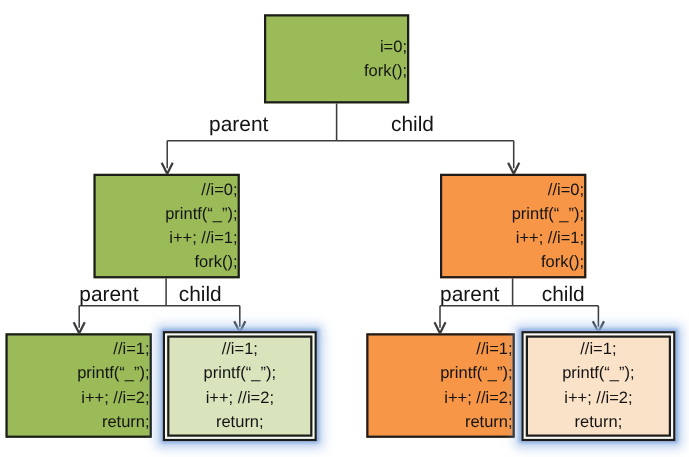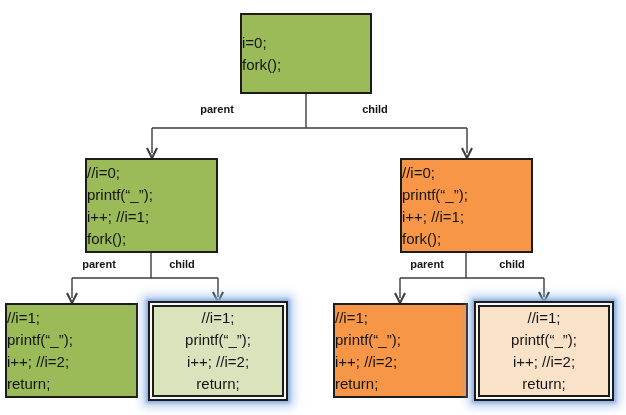--- a/index.html
+++ b/index.html
@@ -25,21 +25,21 @@
     stroke: var(--connector, #3c3c3c);
     fill: none;
   }
   .node {
     position: absolute;
     box-sizing: border-box;
     border: 2px solid var(--box-border, #1c1c1c);
     display: flex;
     flex-direction: column;
     justify-content: center;
-    text-align: left;
+    text-align: right;
     font-size: 15px;
     line-height: 22px;
     z-index: 2;
   }
   .green  { background: var(--parent-fill, #9bbb59); }
   .orange { background: var(--child-fill, #f79646); }
   .hl {
     position: absolute;
     box-sizing: border-box;
     border: 2px solid var(--box-border, #1c1c1c);
@@ -59,23 +59,22 @@
     text-align: center;
     font-size: 15px;
     line-height: 22px;
   }
   .hl-green .hl-inner  { background: var(--parent-fill-light, #d9e4bd); }
   .hl-orange .hl-inner { background: var(--child-fill-light, #fae2c8); }
   .edge-label {
     position: absolute;
     width: 80px;
     text-align: center;
-    font-size: 11px;
+    font-size: 19px;
     z-index: 3;
-    font-weight: bold;
   }
 </style>
 </head>
 <body>
 
 <svg id="connectors" viewBox="0 0 626 415" xmlns="http://www.w3.org/2000/svg">
   <defs>
     <marker id="arrow" viewBox="0 0 10 10" refX="5" refY="5" markerWidth="9" markerHeight="9" orient="auto">
       <path d="M1,1 L9,5 L1,9" stroke-width="1.6"></path>
     </marker>

